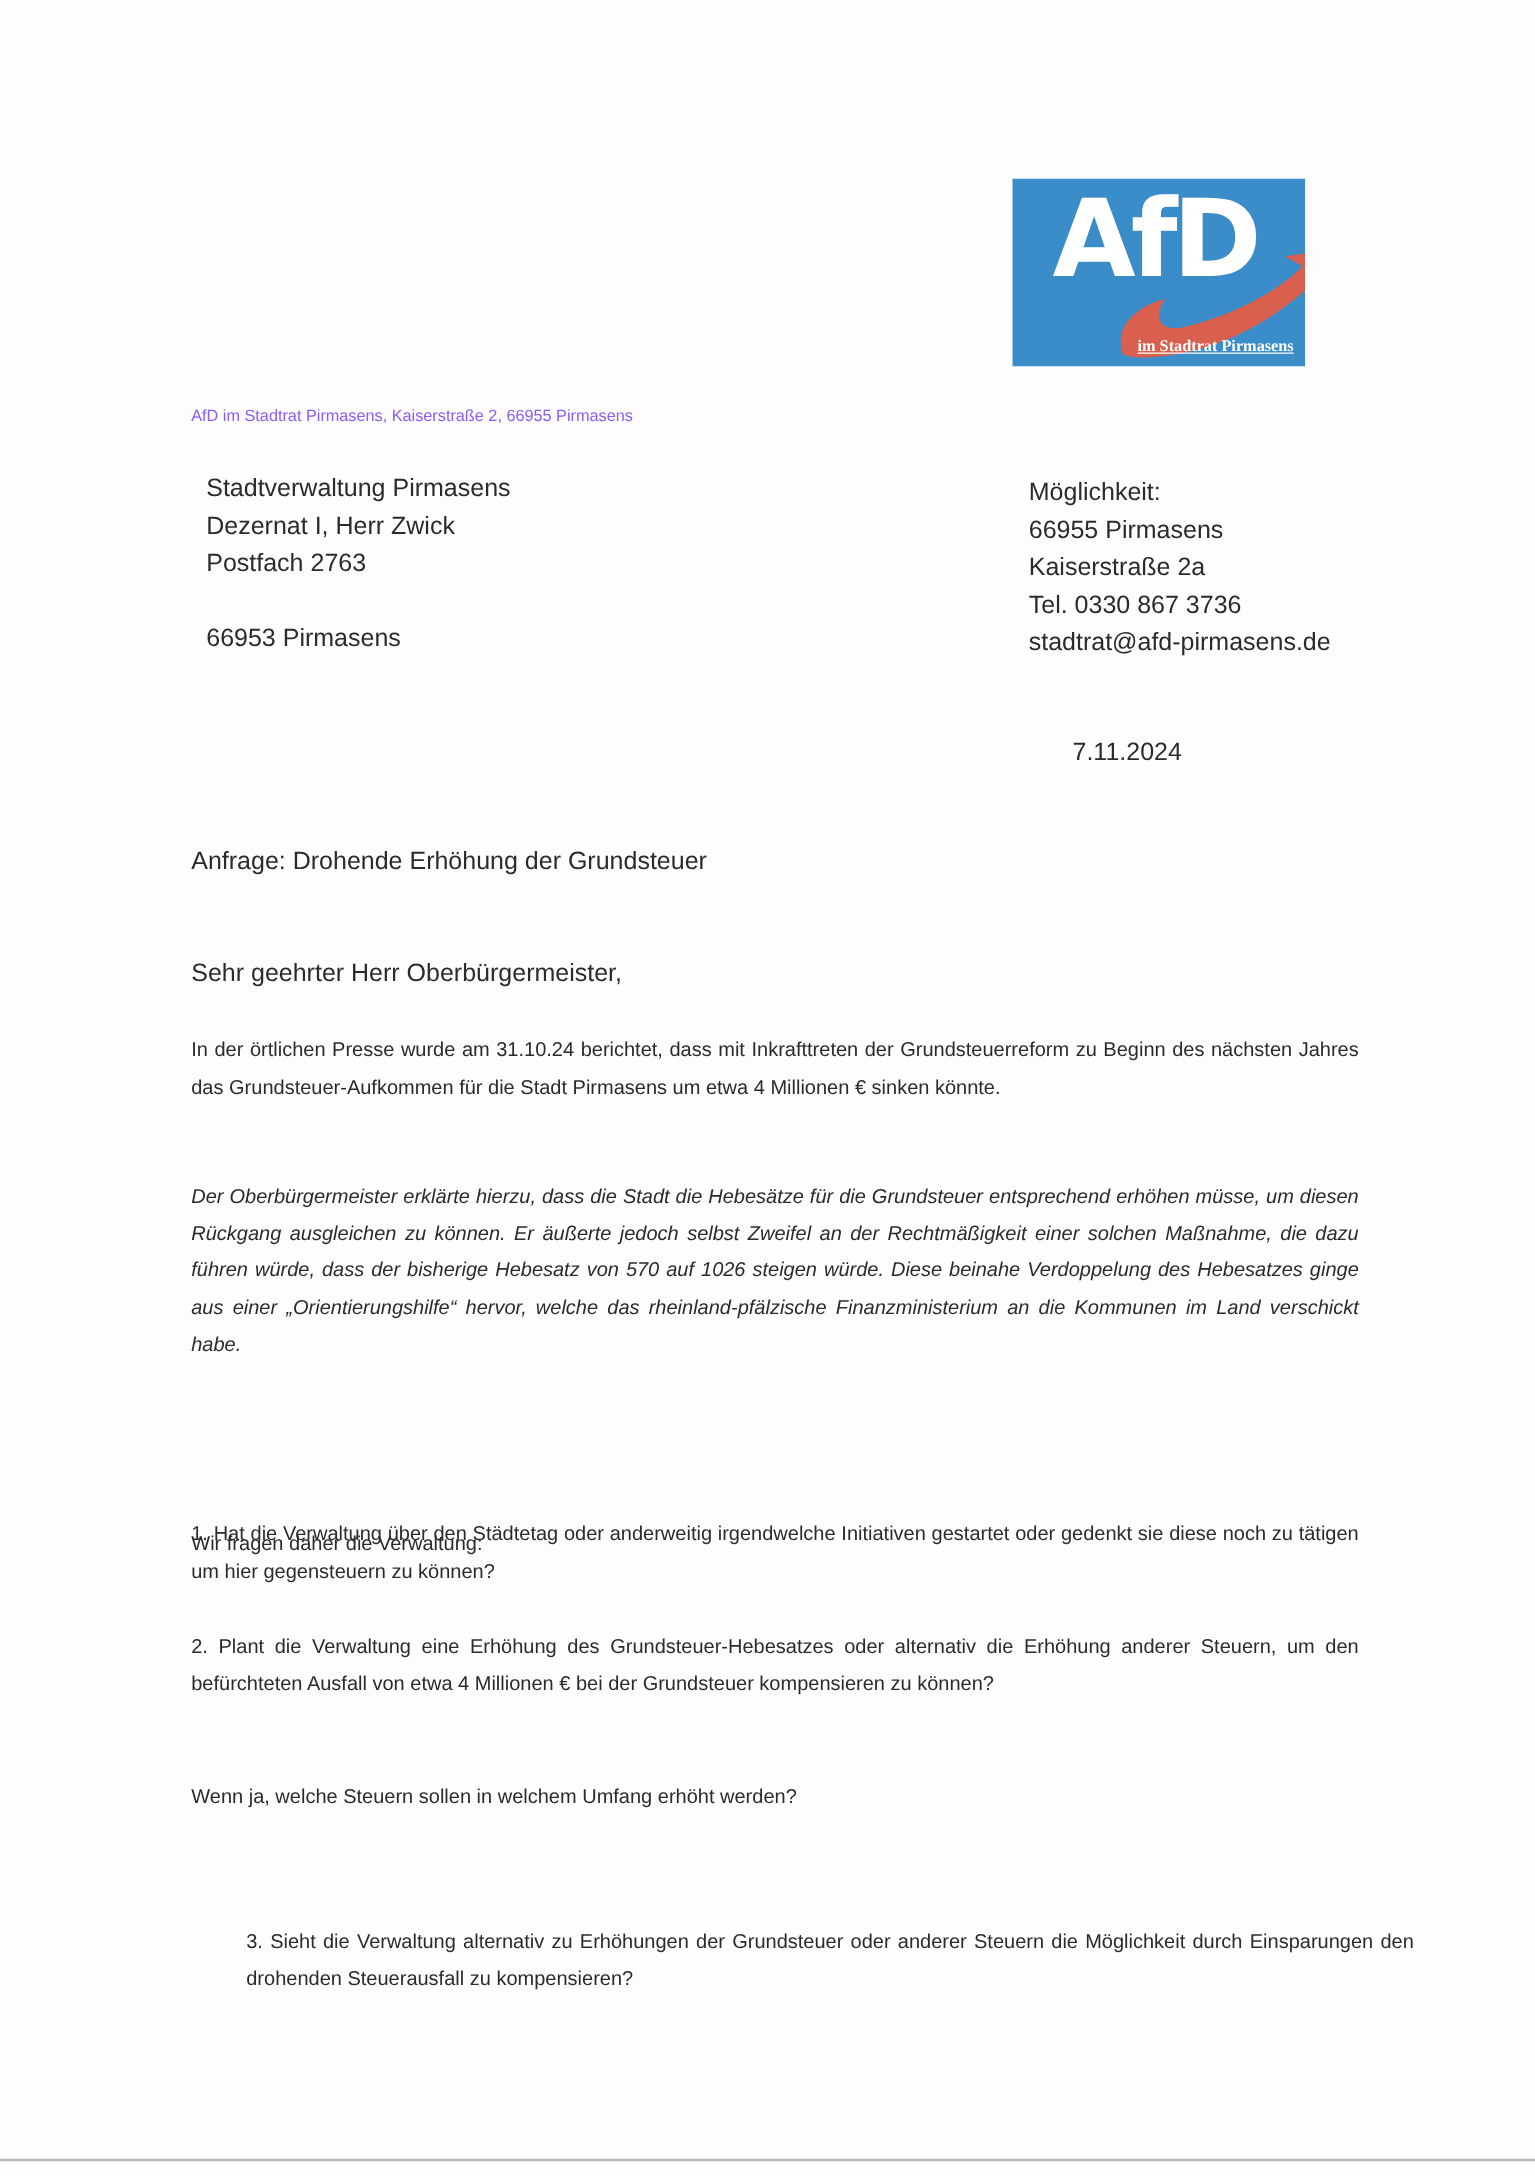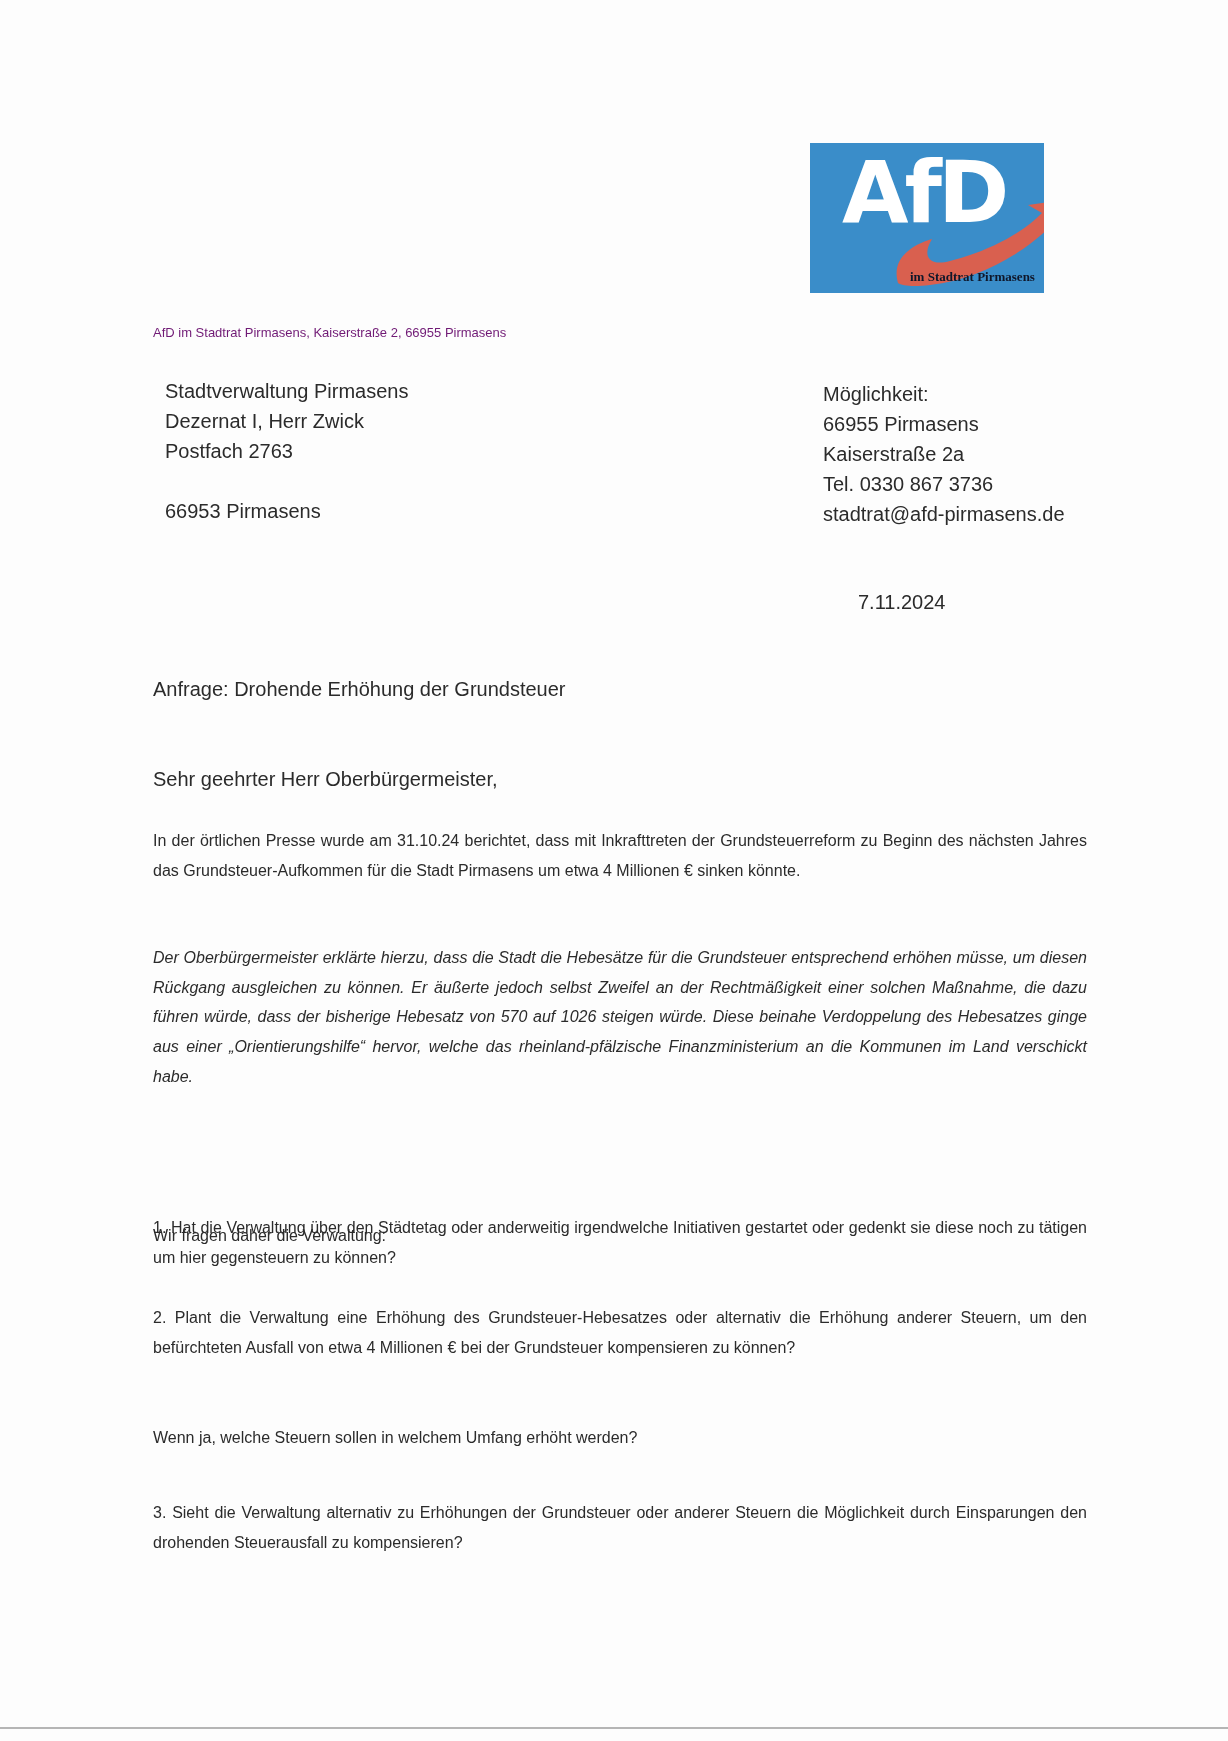--- a/index.html
+++ b/index.html
@@ -17,40 +17,40 @@
   }
   .logo-text {
     position: absolute; left: 32px; top: 6px;
     font-family: "DejaVu Sans", sans-serif; font-weight: bold;
     font-size: 86px; color: #ffffff; letter-spacing: -4px; line-height: 1;
   }
   .logo svg { position: absolute; left: 0; top: 0; }
   .logo-sub {
     position: absolute; left: 100px; top: 126px;
     font-family: "Liberation Serif", serif; font-weight: bold;
-    font-size: 13px; color: #0f172a; white-space: nowrap;
+    font-size: 13px; color: #ffffff; white-space: nowrap; text-decoration: underline;
   }
-  .return-addr { left: 153px; top: 325px; font-size: 13px; color: #701a75; white-space: nowrap; }
+  .return-addr { left: 153px; top: 325px; font-size: 13px; color: #8b5cf6; white-space: nowrap; }
   .addr-line { font-size: 20px; white-space: nowrap; line-height: 30px; margin-left: 12px; }
   .recipient { left: 153px; top: 376px; }
   .office { left: 811px; top: 379px; }
   .date { left: 858px; top: 591px; font-size: 20px; }
   .subject { left: 153px; top: 678px; font-size: 20px; white-space: nowrap; }
   .salutation { left: 153px; top: 768px; font-size: 20px; white-space: nowrap; }
   .para {
     left: 153px; width: 934px; font-size: 16px; line-height: 29.7px;
     text-align: justify; text-align-last: left;
   }
   .p1 { top: 826px; }
   .p2 { top: 943px; font-style: italic; }
   .p3 { top: 1221px; }
   .q1 { top: 1213px; }
   .q2 { top: 1303px; }
   .p4 { top: 1423px; }
-  .q3 { top: 1498px; }
+  .q3 { top: 1539px; margin-left: 44px; }
   .bottom-rule {
     left: 0; top: 1727px; width: 1228px; height: 2px; background: #b5b5b5;
   }
 </style>
 </head>
 <body>
 
 <div class="abs logo">
   <svg width="281" height="150" viewBox="0 0 281 150">
     <path d="M88 140 C 80 112, 108 100, 122 96 C 112 112, 118 124, 140 118 C 180 108, 215 88, 232 70 L 218 62 L 262 56 L 250 98 L 240 84 C 210 112, 170 136, 120 142 C 104 144, 92 143, 88 140 Z" fill="#d9604f"></path>

